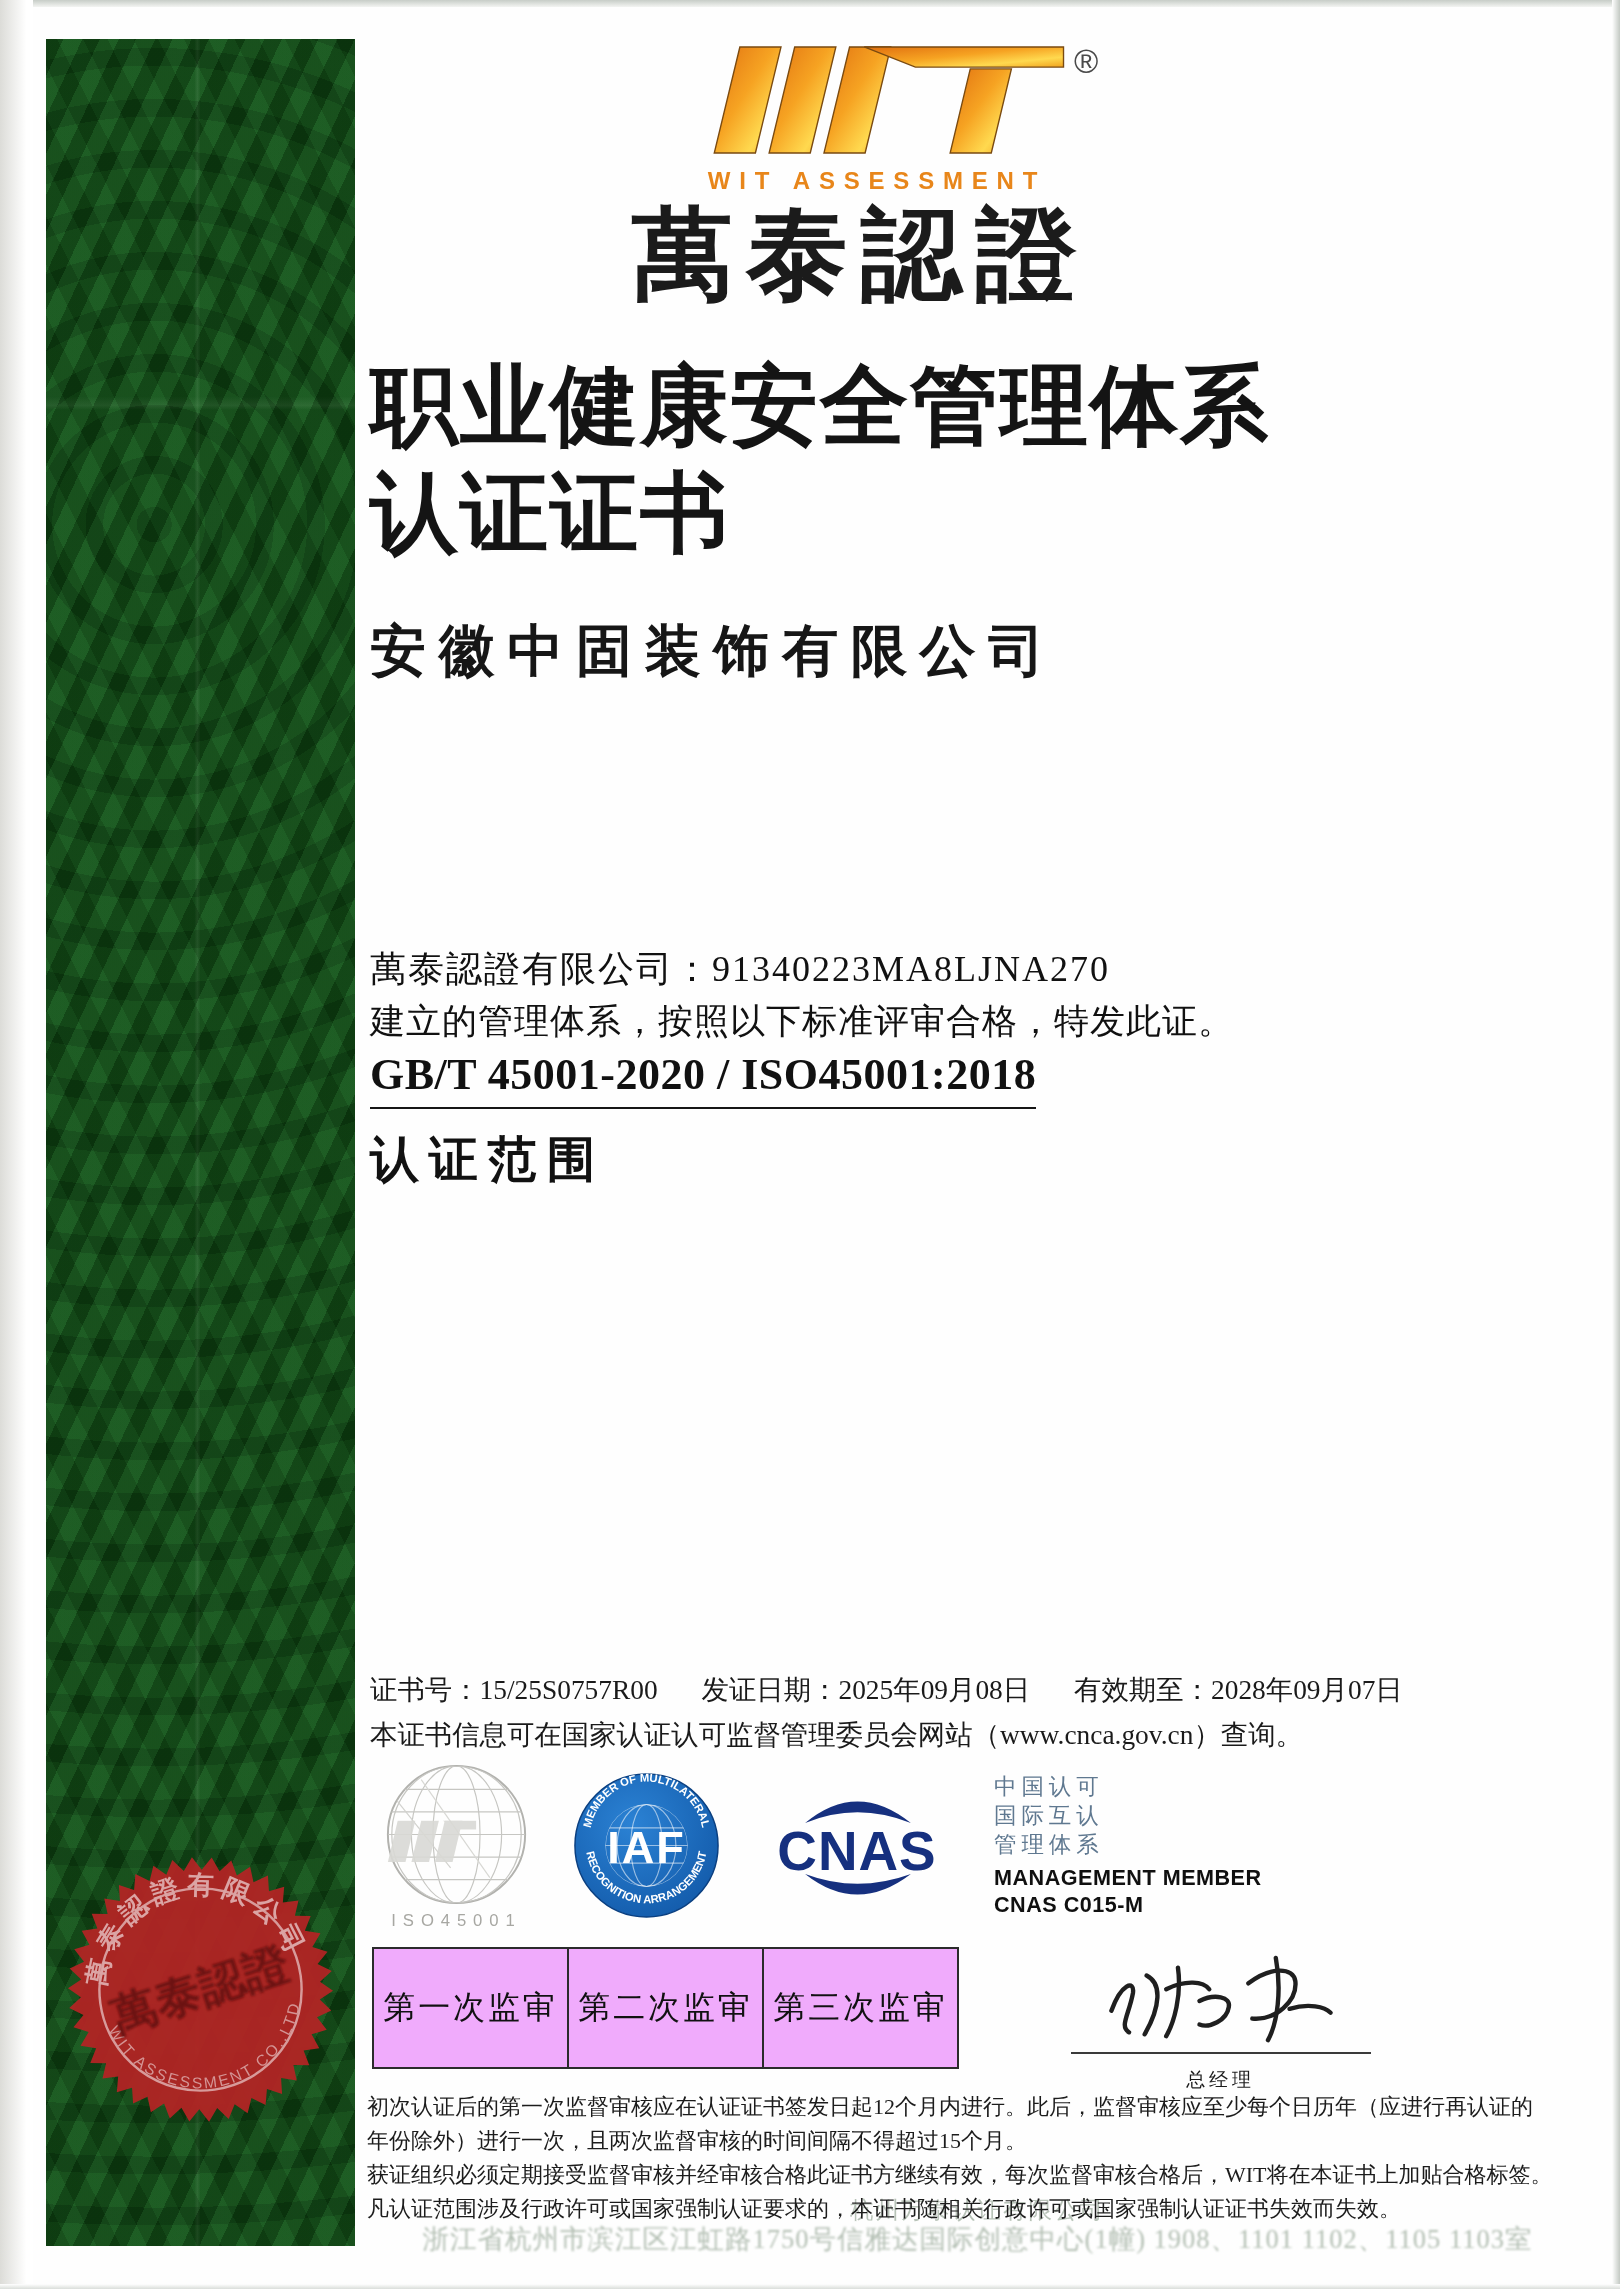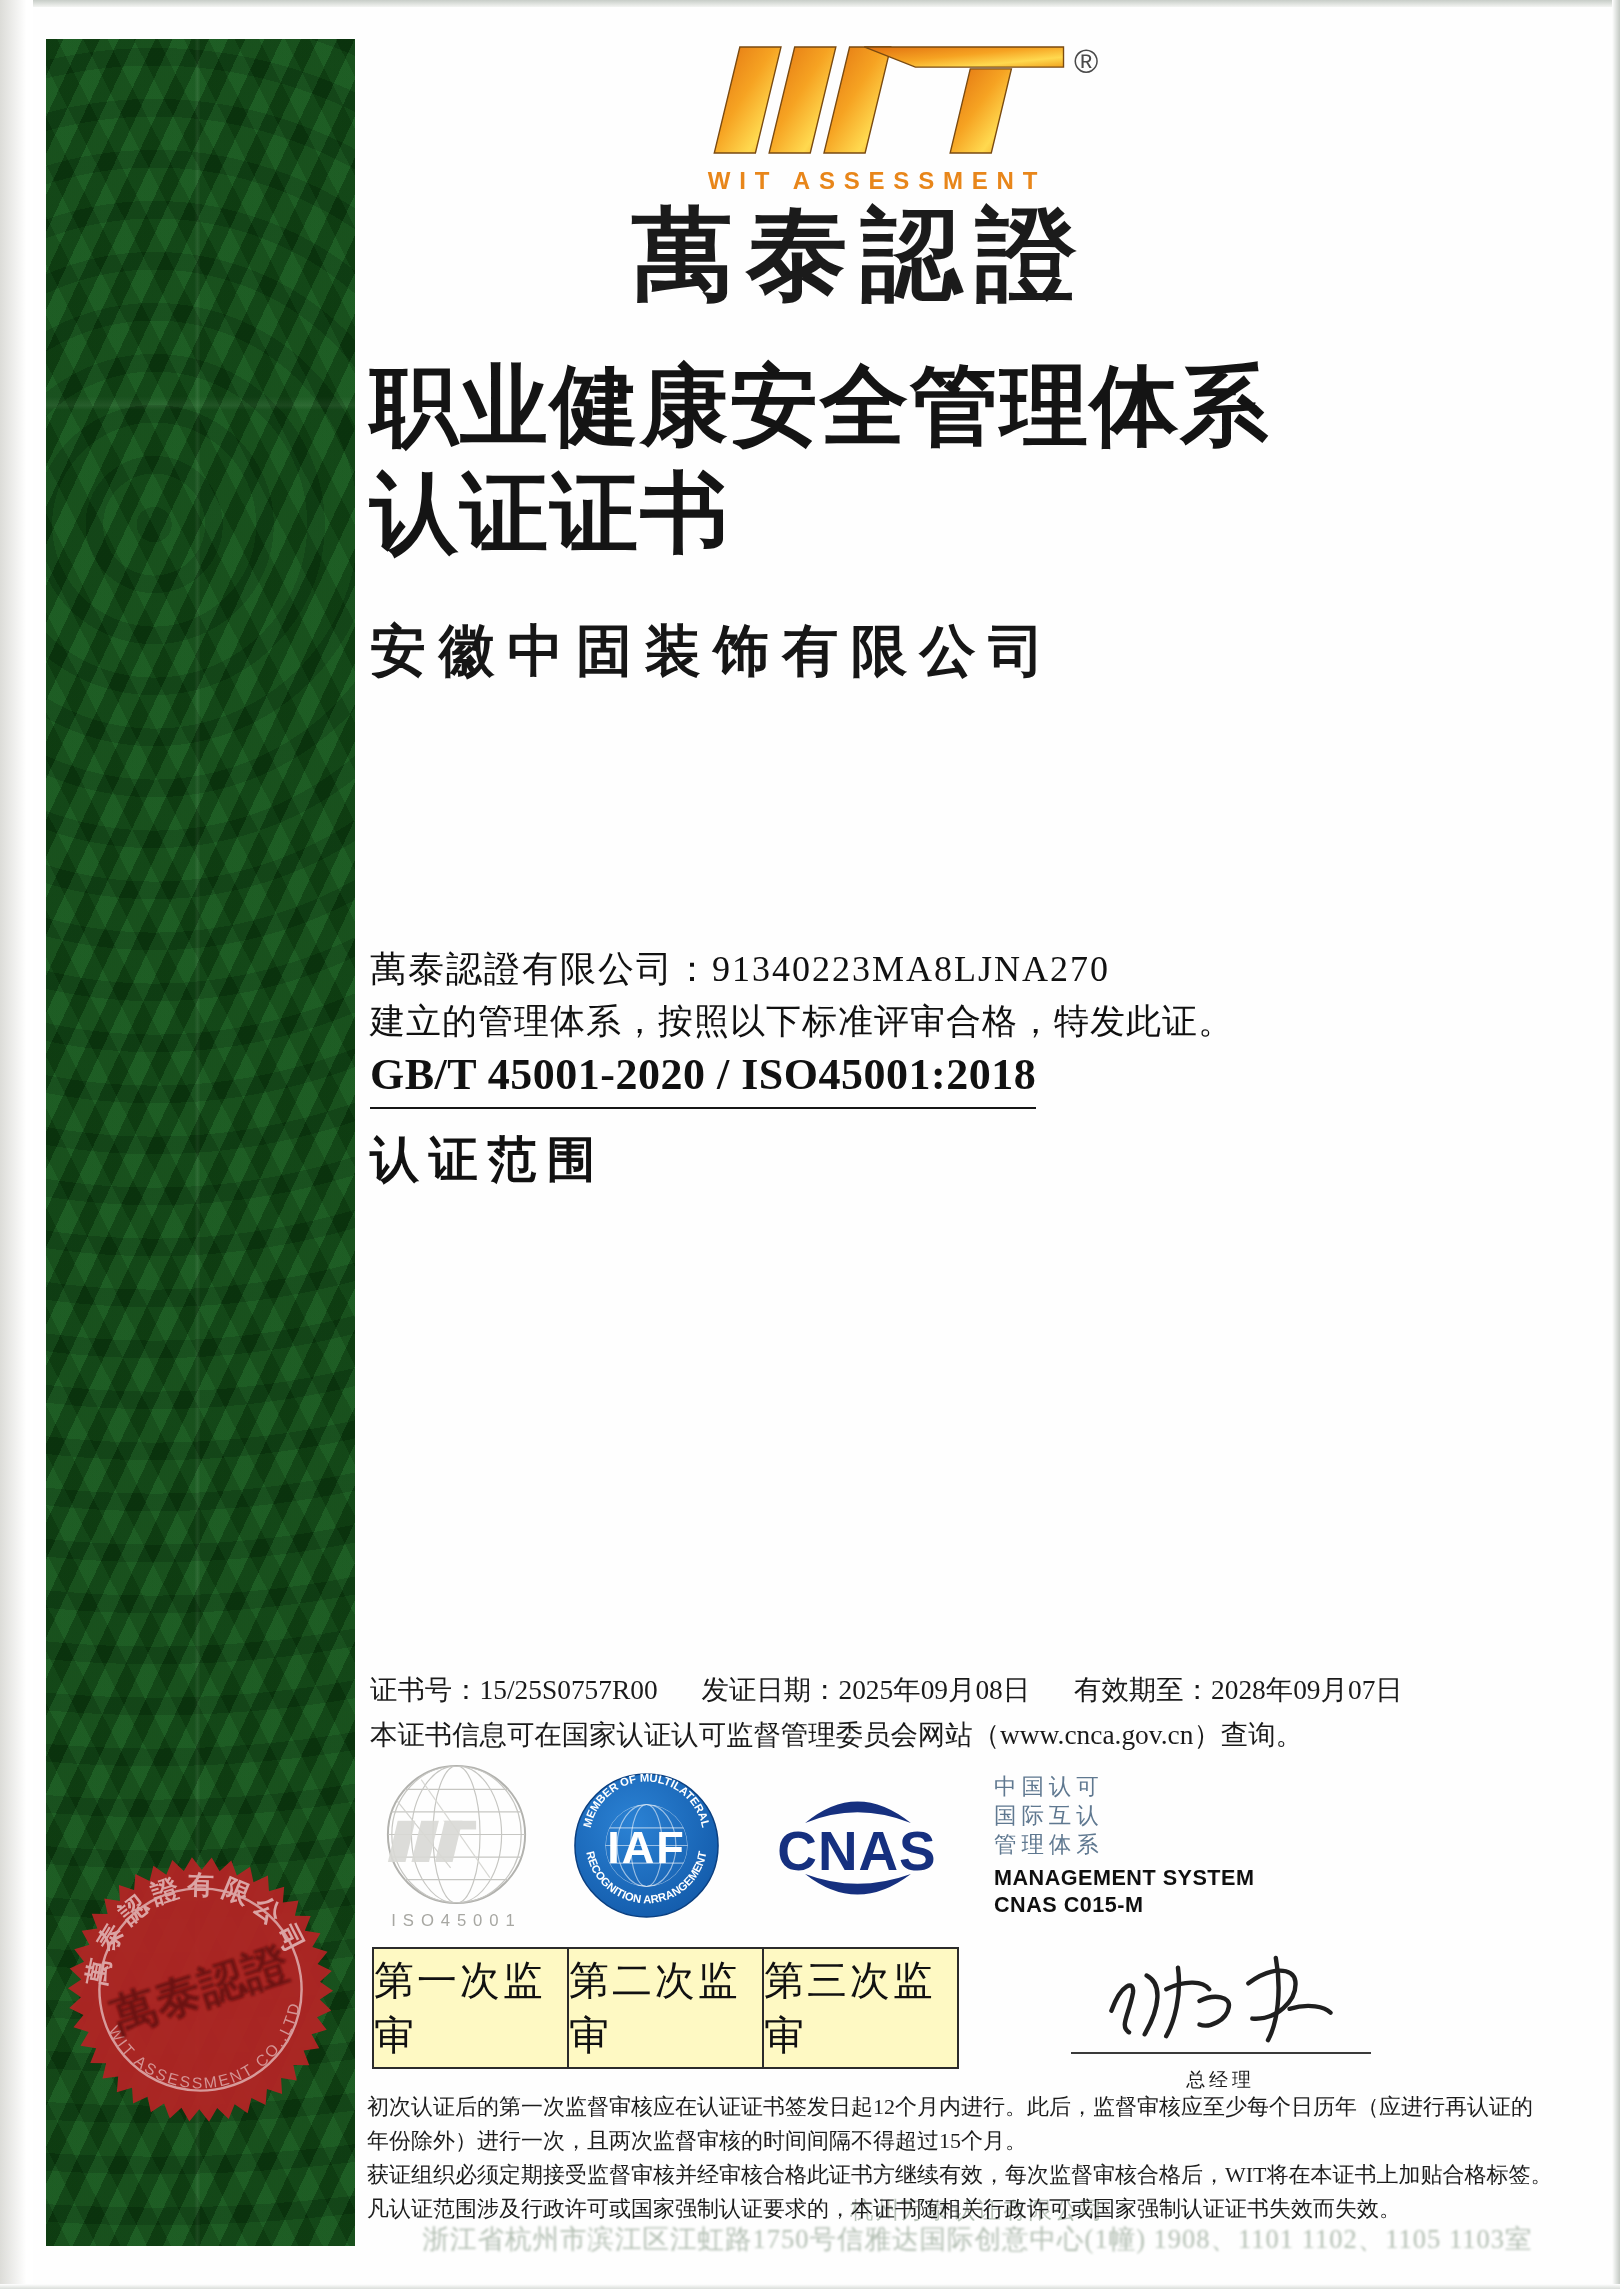--- a/index.html
+++ b/index.html
@@ -55,21 +55,21 @@
   .globe-wrap{display:flex;flex-direction:column;align-items:center;}
   .globe-caption{margin-top:2px;font-family:"Liberation Sans",sans-serif;font-size:16.7px;
                  letter-spacing:6.9px;color:#a7a7a2;}
   .accred{font-family:"Liberation Sans",sans-serif;line-height:29px;}
   .accred .zh{font-size:22.5px;letter-spacing:4.9px;color:#5f7890;}
   .accred .en{font-size:21.6px;font-weight:800;color:#101010;letter-spacing:0.5px;line-height:27.4px;}
   .accred .en.first{margin-top:4.9px;}
   
   .audit-table{position:absolute;left:372px;top:1947px;display:flex;}
   .audit-cell{width:193px;height:118px;border:2px solid #2b2b2b;display:flex;align-items:center;
-              justify-content:center;font-size:40px;letter-spacing:2.9px;background:#fef9c3;}
+              justify-content:center;font-size:32px;letter-spacing:2.9px;background:#f0abfc;}
   .audit-cell + .audit-cell{border-left:none;}
   
   .sig-block{position:absolute;left:1054px;top:1950px;width:333px;text-align:center;}
   .sig-line{width:300px;border-top:2px solid #3a3a3a;margin:0 auto;}
   .sig-title{margin-top:13px;font-size:19px;letter-spacing:3.9px;color:#1a1a1a;}
   
   .notes{position:absolute;left:367px;top:2090px;width:1237px;font-size:22px;line-height:34px;
          color:#1c1c1c;z-index:3;}
   .notes div{white-space:nowrap;}
   .ghost{position:absolute;left:370px;width:1215px;text-align:center;color:#93a493;z-index:1;}
@@ -199,21 +199,21 @@
     <svg width="191" height="147" viewBox="0 0 195 150">
       <path d="M44,52 Q97,8 152,52 Q97,30 44,52 Z" fill="#16307f"></path>
       <path d="M44,104 Q97,146 152,104 Q97,124 44,104 Z" fill="#16307f"></path>
       <text x="97" y="100" text-anchor="middle" font-family="Liberation Sans, sans-serif" font-size="56" font-weight="800" fill="#16307f" letter-spacing="1">CNAS</text>
     </svg>
 
     <div class="accred">
       <div class="zh">中国认可</div>
       <div class="zh">国际互认</div>
       <div class="zh">管理体系</div>
-      <div class="en first">MANAGEMENT SYSTEM</div>
+      <div class="en first">MANAGEMENT MEMBER</div>
       <div class="en">CNAS C015-M</div>
     </div>
   </div>
 
   <div class="audit-table">
     <div class="audit-cell">第一次监审</div>
     <div class="audit-cell">第二次监审</div>
     <div class="audit-cell">第三次监审</div>
   </div>
 

